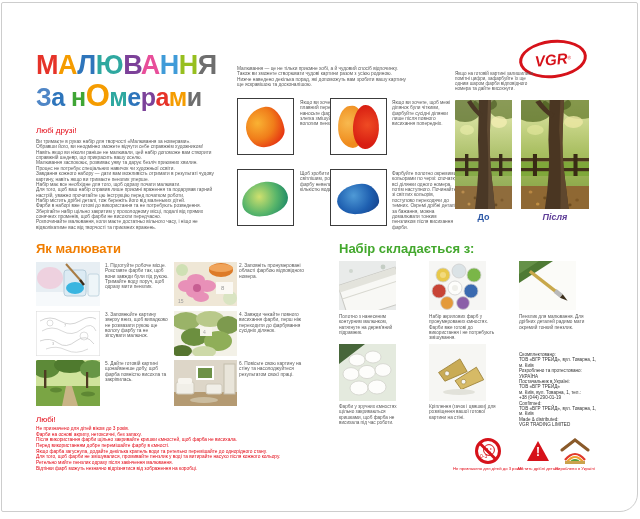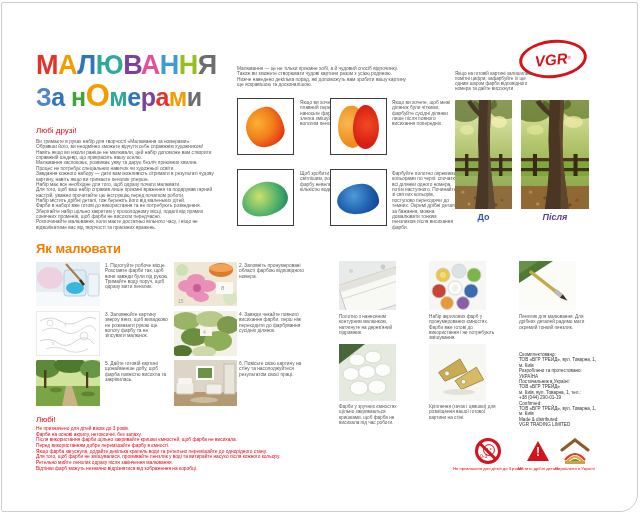--- a/index.html
+++ b/index.html
@@ -256,20 +256,21 @@
       <rect x="22" y="6" width="18" height="14" fill="#fff"></rect>
       <rect x="24" y="8" width="14" height="10" fill="#6d9147"></rect>
       <rect x="2" y="22" width="18" height="12" rx="2" fill="#f1efe8" stroke="#cfc9ba"></rect>
       <rect x="32" y="24" width="16" height="10" rx="2" fill="#f1efe8" stroke="#cfc9ba"></rect>
       <rect x="4" y="18" width="14" height="6" rx="2" fill="#f7f5ef"></rect>
       <ellipse cx="30" cy="40" rx="14" ry="3" fill="#cbbda0"></ellipse>
     </svg>
   </div>
   <div class="cap" style="left:239px;top:361px;width:66px;">6. Повісьте свою картину на стіну та насолоджуйтеся результатом своєї праці.</div>
 
+  <div class="abs h-green" style="left:339px;top:241px;">Набір складається з:</div>
 
   <div class="photo" style="left:339px;top:261px;width:57px;height:49px;">
     <svg width="57" height="49" viewBox="0 0 57 49" xmlns="http://www.w3.org/2000/svg">
       <rect width="57" height="49" fill="#e9ebea"></rect>
       <g transform="rotate(-18 28 30)">
         <rect x="2" y="16" width="60" height="36" fill="#f8f8f5" stroke="#c9c9c4"></rect>
         <rect x="2" y="16" width="60" height="7" fill="#e3e3dc"></rect>
         <line x1="2" y1="30" x2="62" y2="30" stroke="#d8d8d0" stroke-width="1"></line>
       </g>
       <circle cx="12" cy="10" r="2" fill="#cfd6cf"></circle>

